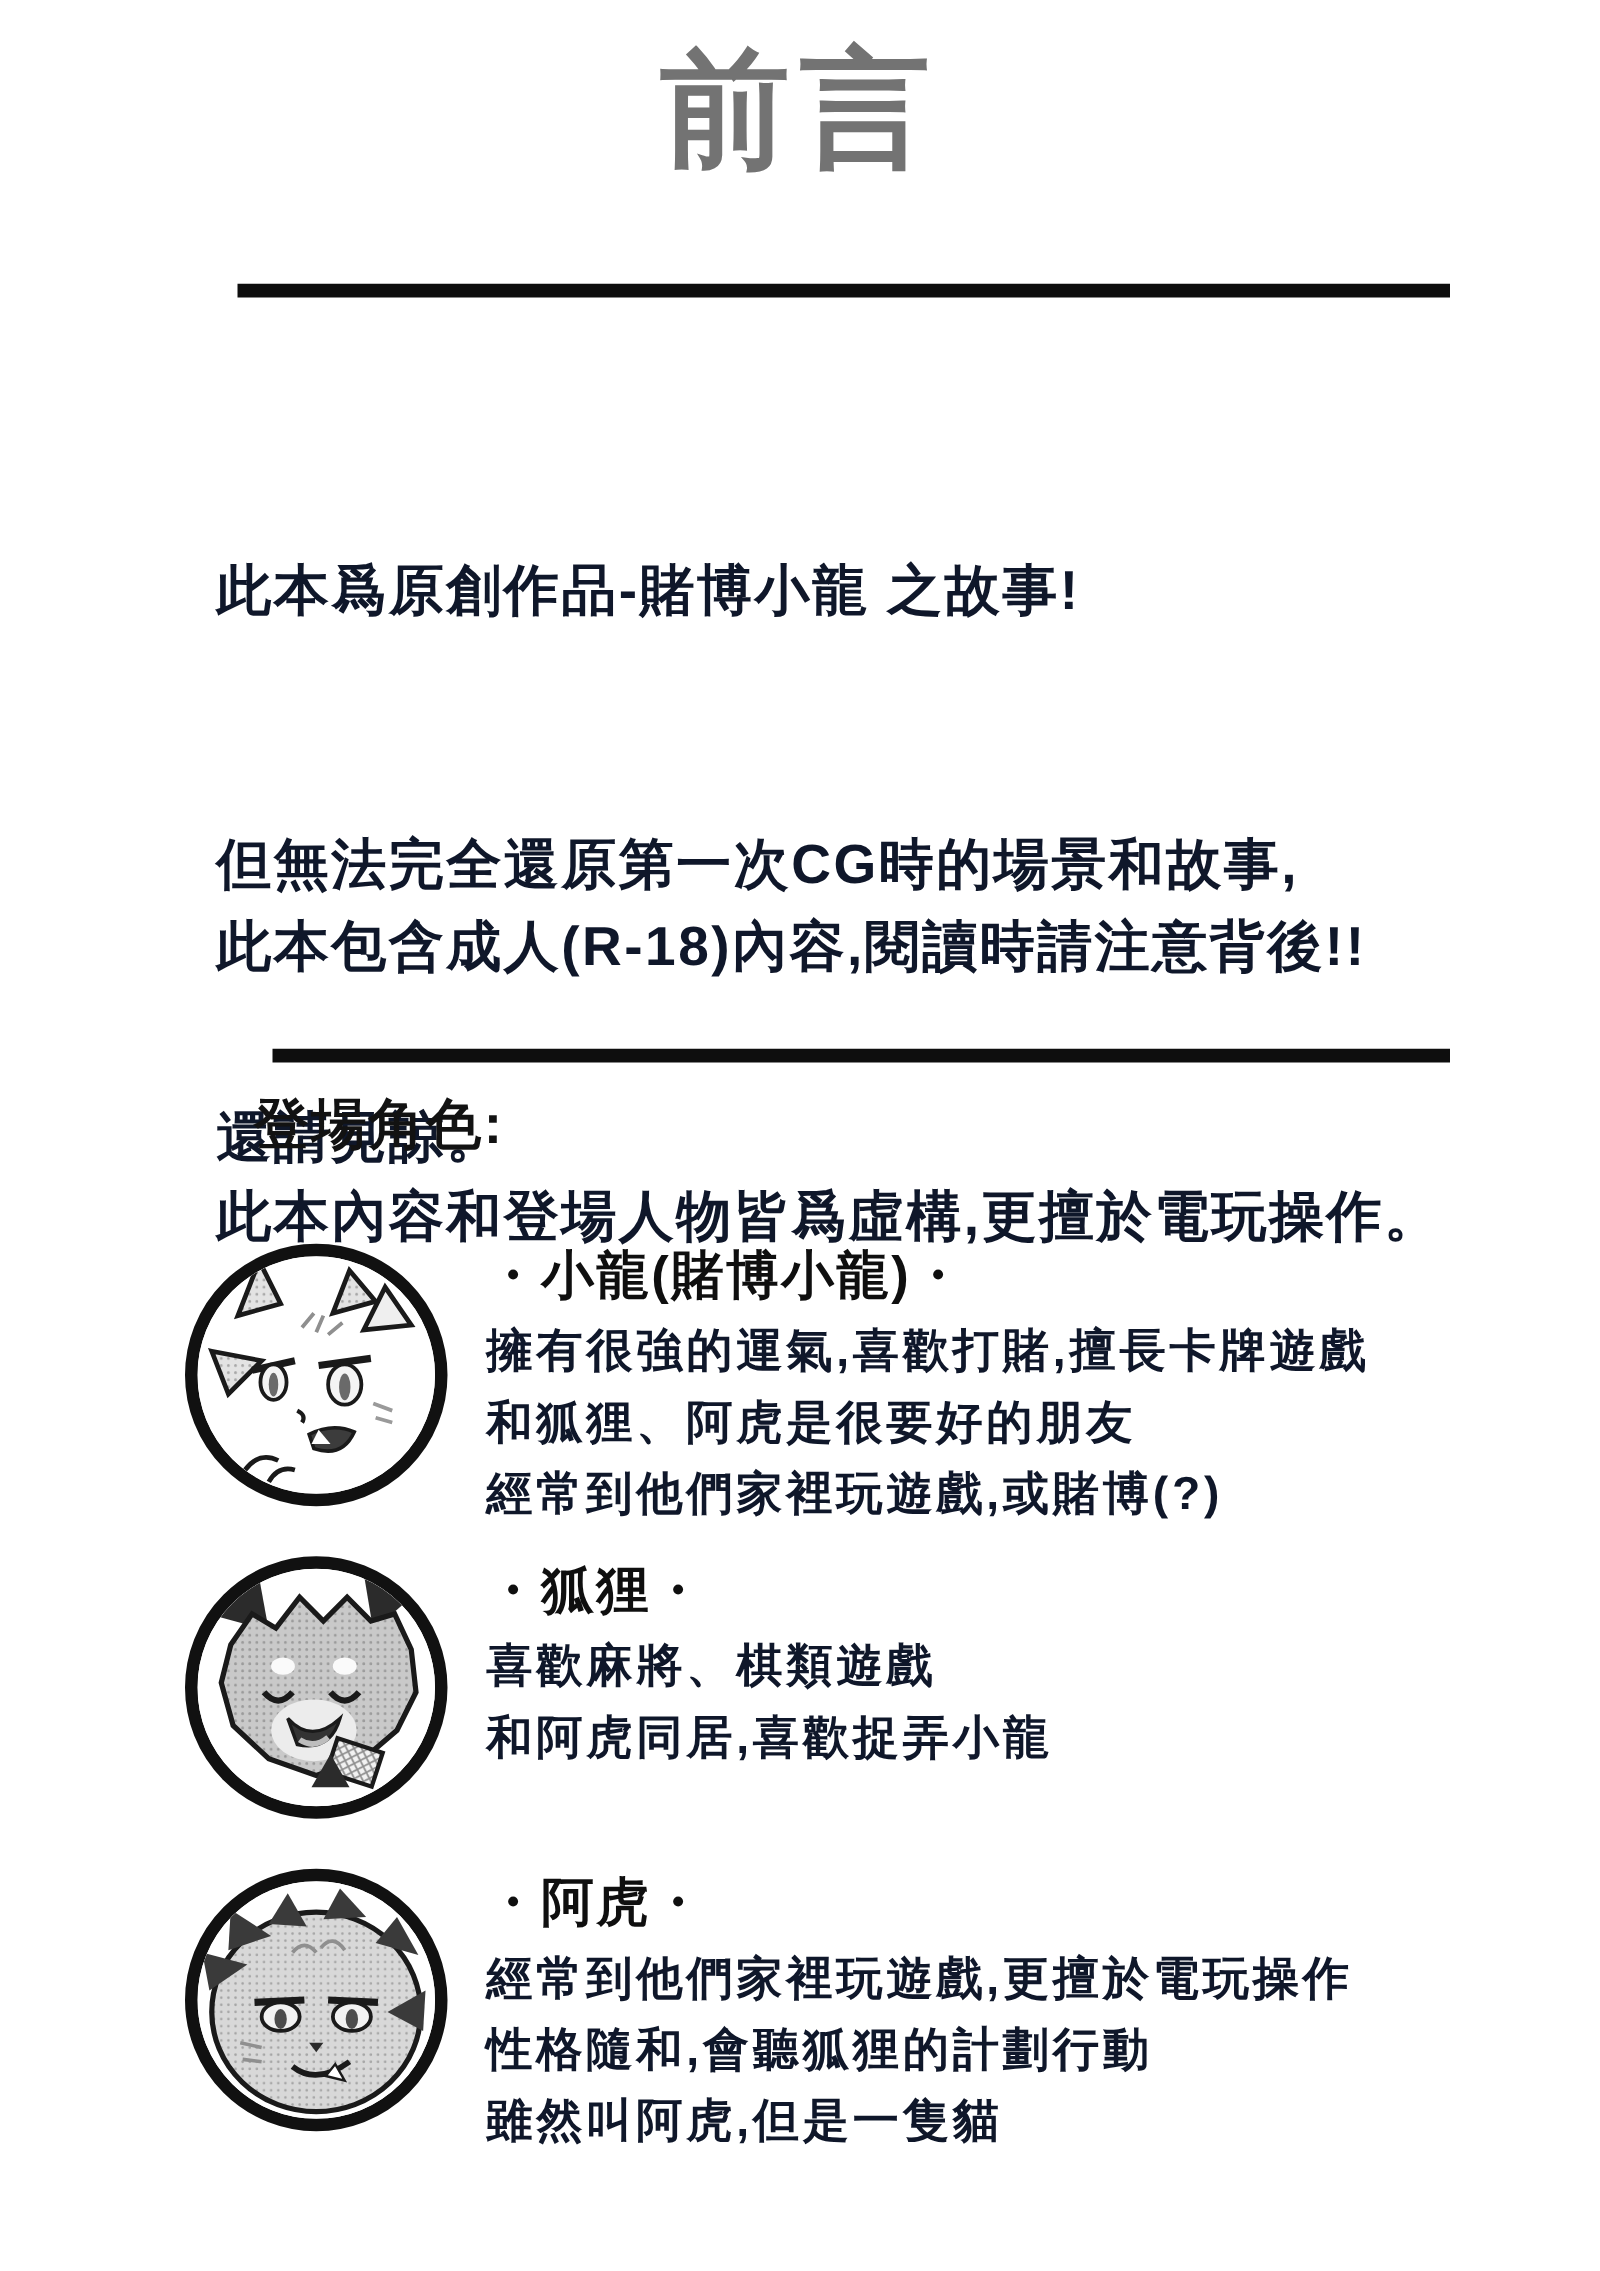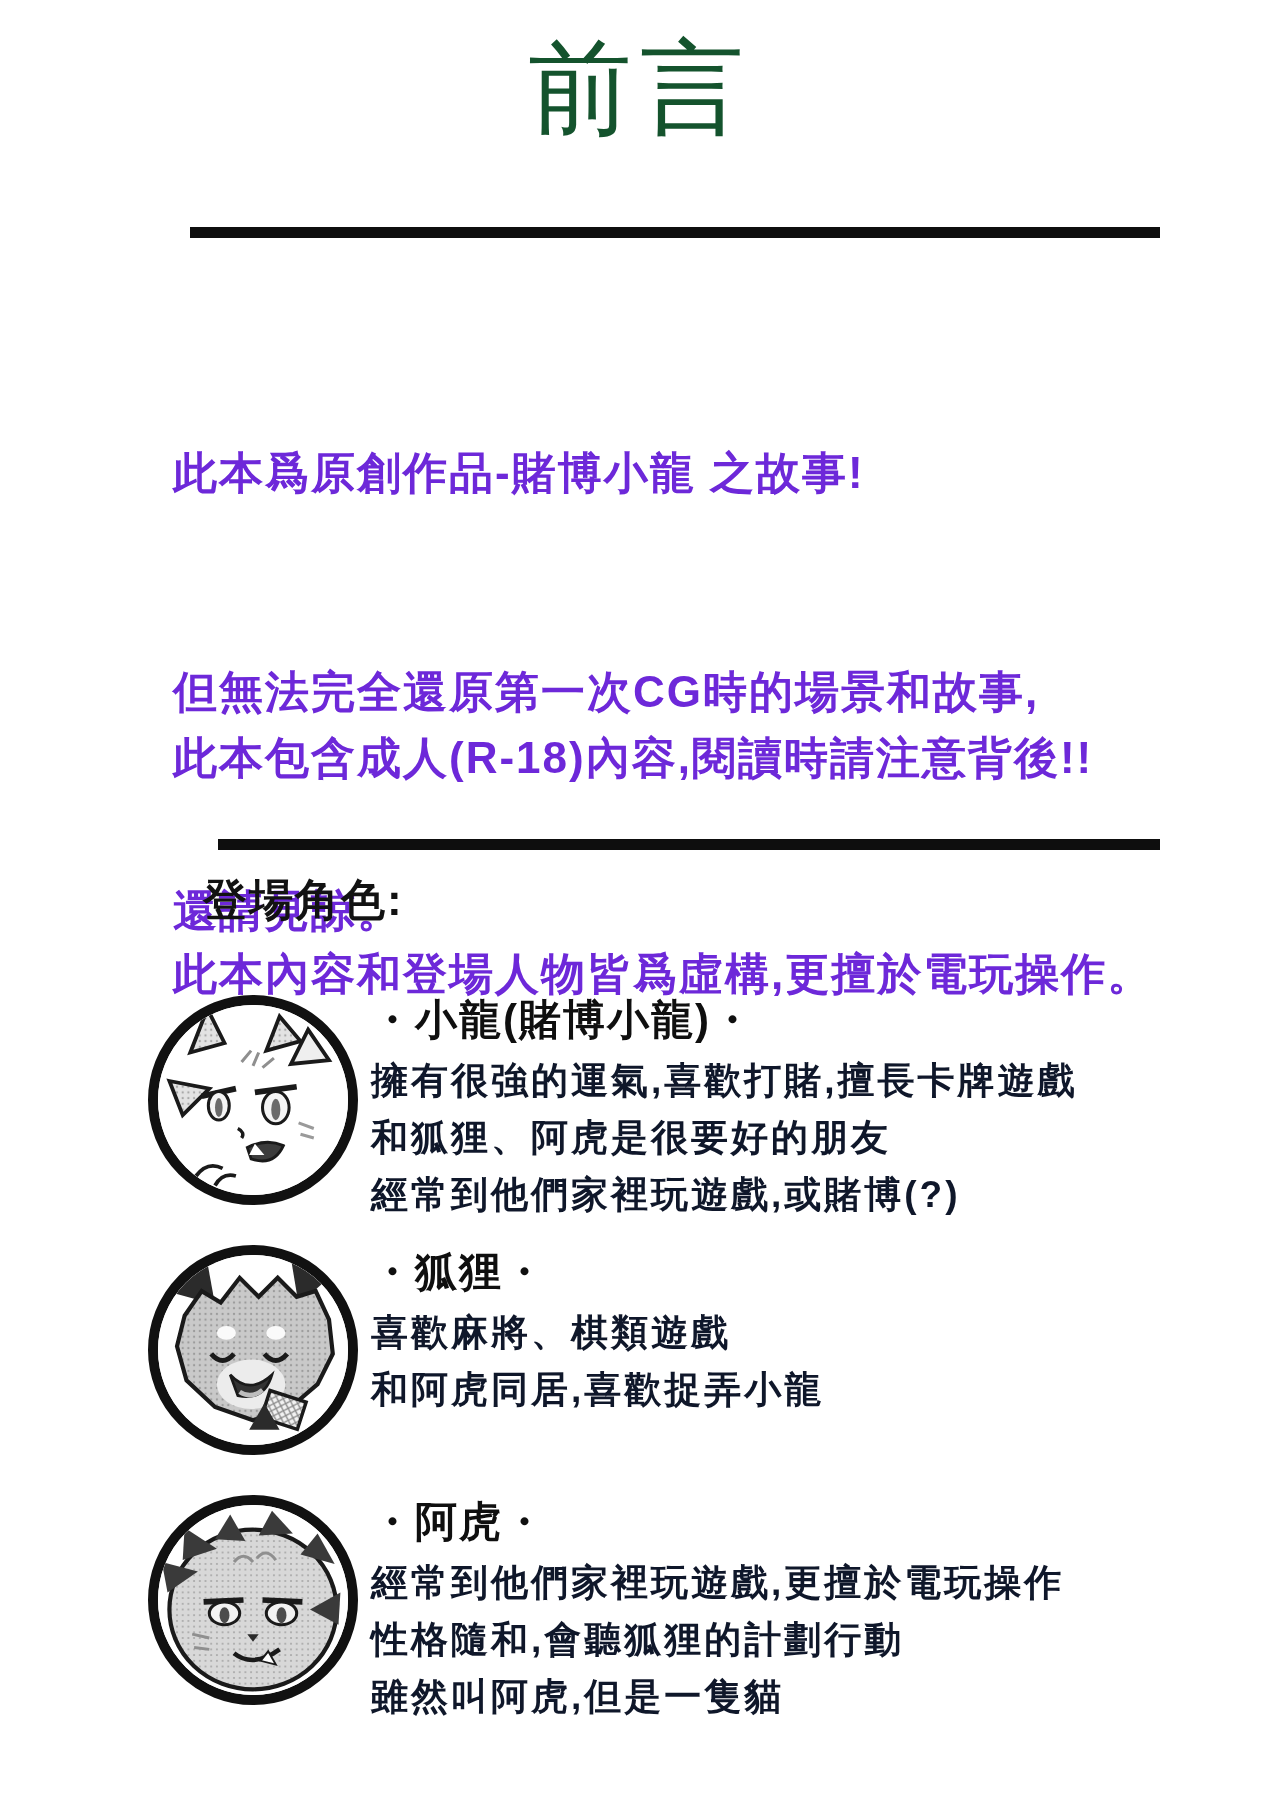--- a/index.html
+++ b/index.html
@@ -19,38 +19,38 @@
   }
   .title {
     position: absolute;
     top: 28px;
     left: 0;
     width: 100%;
     margin: 0;
     text-align: center;
     font-size: 104px;
     line-height: 120px;
-    font-weight: 400;
+    font-weight: 700;
     letter-spacing: 8px;
-    color: #14532d;
+    color: #737373;
   }
   .rule {
     position: absolute;
     background: #0e0e0e;
   }
   .rule-1 { left: 190px; top: 227px; width: 970px; height: 11px; }
   .rule-2 { left: 218px; top: 839px; width: 942px; height: 11px; }
   .para {
     position: absolute;
     left: 173px;
     width: 1080px;
     font-weight: 700;
     font-size: 44px;
     letter-spacing: 2px;
-    color: #6d28d9;
+    color: #0f172a;
     white-space: pre;
   }
   .para-intro { top: 290px; line-height: 73px; }
   .para-warning { top: 578px; line-height: 72px; }
   .cast-heading {
     position: absolute;
     left: 203px;
     top: 876px;
     font-size: 44px;
     line-height: 48px;
@@ -67,21 +67,21 @@
     border-radius: 50%;
     overflow: hidden;
     background: #ffffff;
   }
   .avatar svg { display: block; width: 100%; height: 100%; }
   .avatar-1 { top: 995px; }
   .avatar-2 { top: 1245px; }
   .avatar-3 { top: 1495px; }
   .char-block {
     position: absolute;
-    left: 371px;
+    left: 389px;
     width: 880px;
   }
   .char-block-1 { top: 995px; }
   .char-block-2 { top: 1247px; }
   .char-block-3 { top: 1497px; }
   .char-name {
     font-size: 42px;
     line-height: 50px;
     font-weight: 800;
     letter-spacing: 2px;

